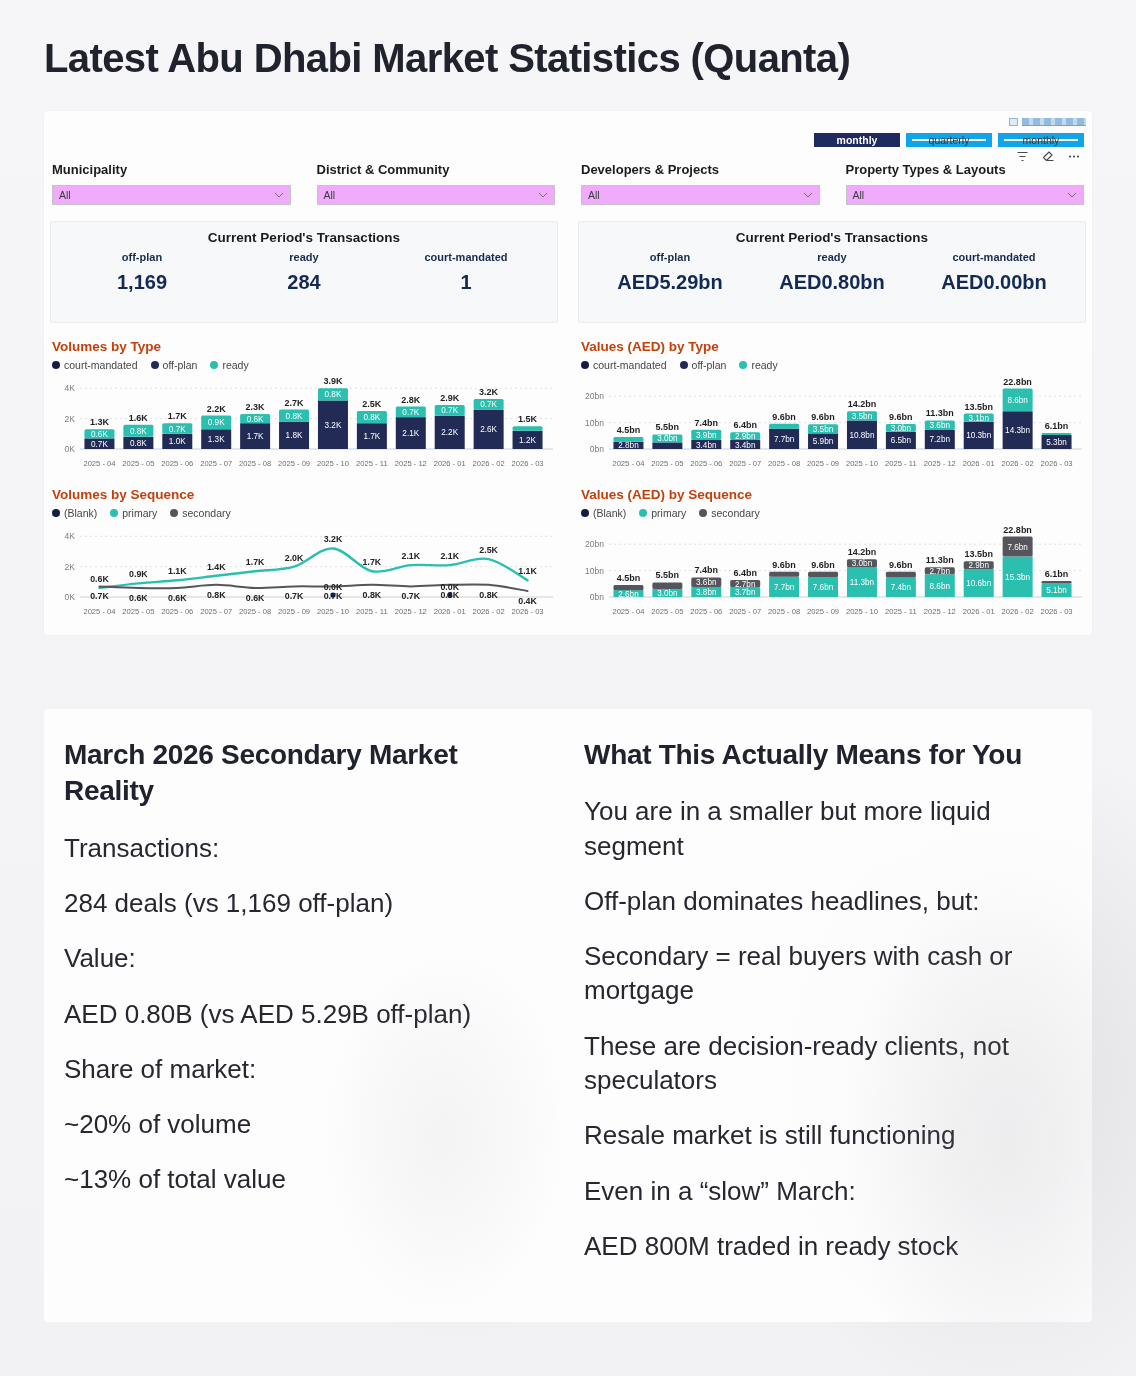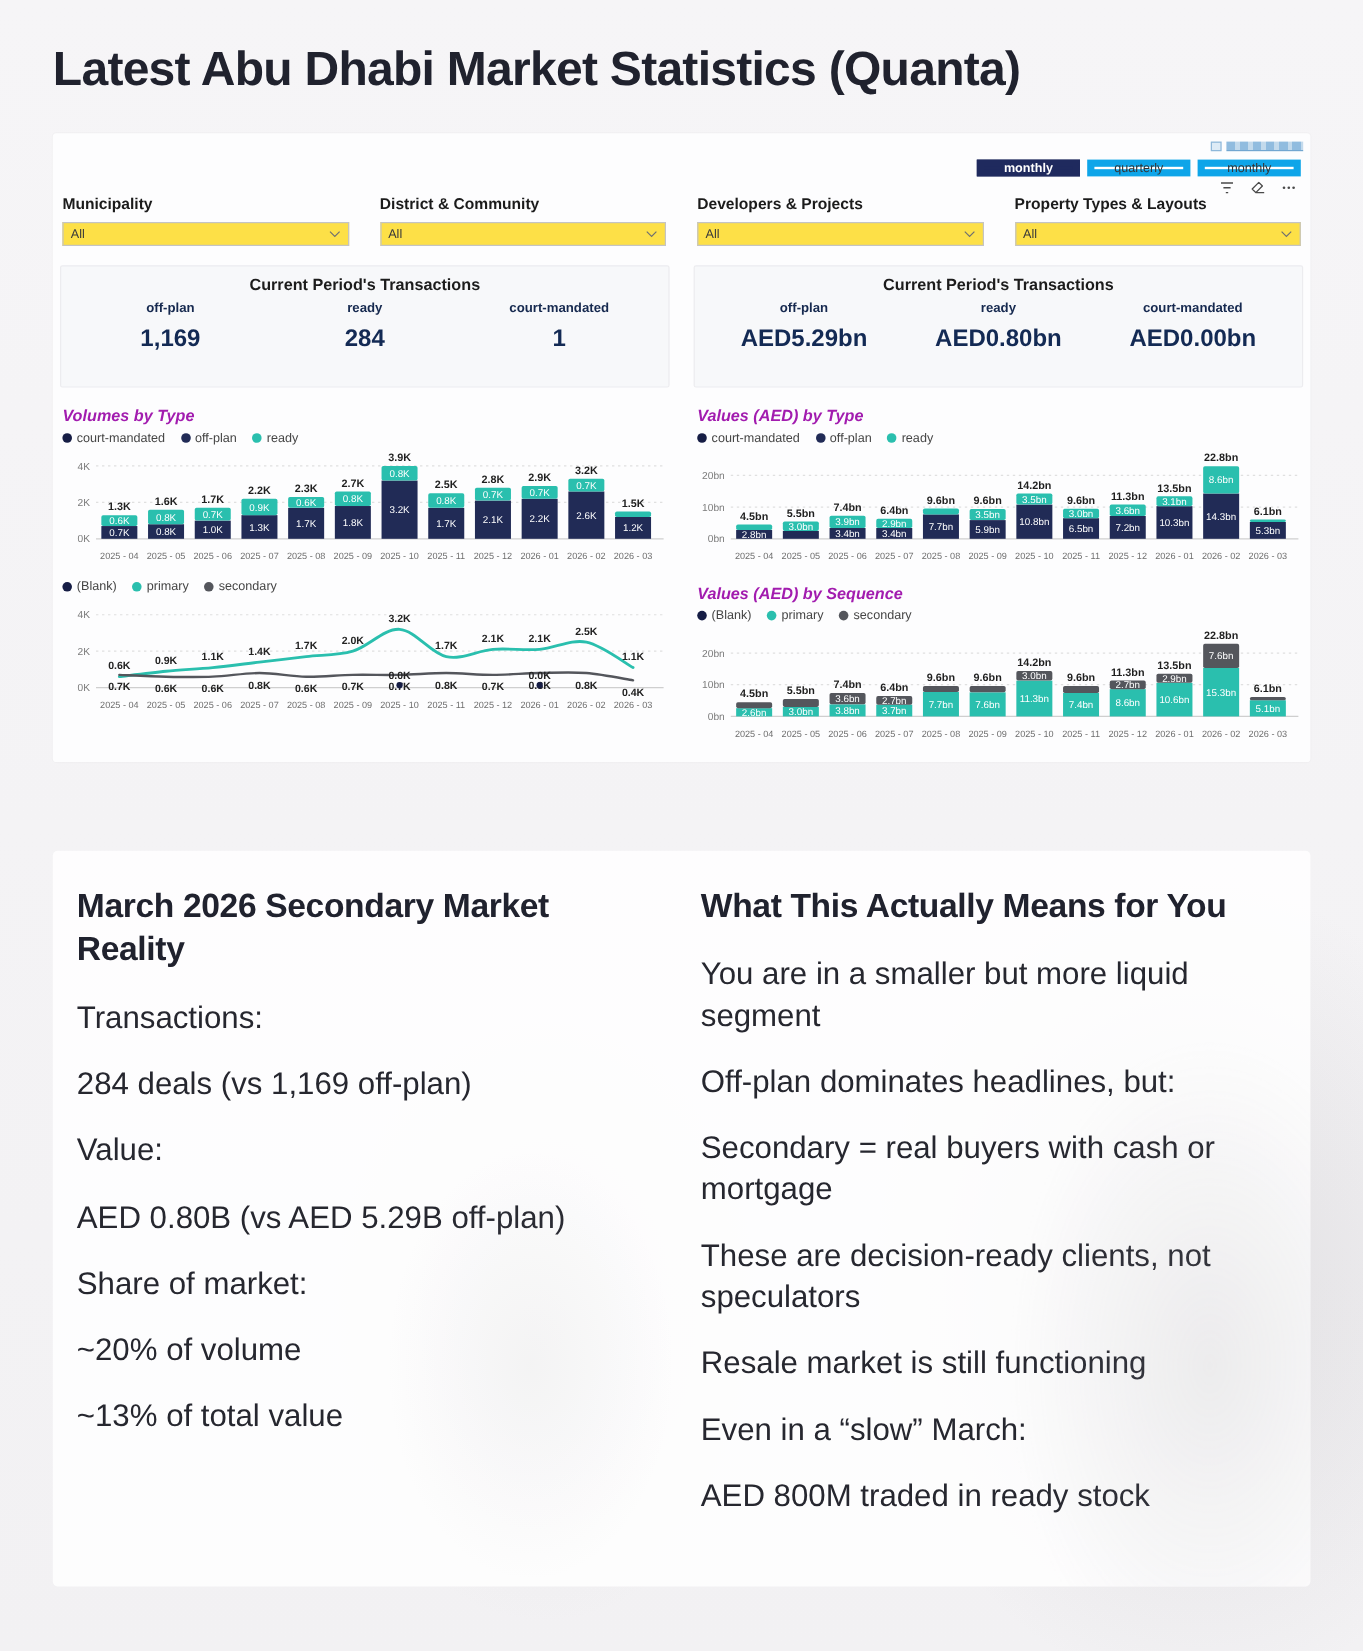--- a/index.html
+++ b/index.html
@@ -47,38 +47,38 @@
   .tab.active{ background:#1f2a5e; border-color:#1f2a5e; color:#fff; font-weight:bold; }
   .dash-icons{ display:flex; justify-content:flex-end; gap:10px; height:14px; margin:3px 4px 0 0; }
   .icon-btn{ width:16px; height:13px; display:flex; align-items:center; justify-content:center; cursor:pointer; }
 
   .dash-filters{
     display:grid; grid-template-columns:repeat(4,1fr); column-gap:26px;
     padding:0 2px; margin-top:-2px;
   }
   .filter-label{ font-size:13px; font-weight:bold; color:#1b1b1b; margin-bottom:8px; }
   .dropdown{
-    height:20px; background:#fde047; border:1px solid #c4c4c4; display:flex;
+    height:20px; background:#f0abfc; border:1px solid #c4c4c4; display:flex;
     align-items:center; justify-content:space-between; padding:0 6px; cursor:pointer;
   }
   .dropdown .val{ font-size:10.5px; color:#3a3a3a; }
 
   .kpi-row{ display:grid; grid-template-columns:1fr 1fr; column-gap:20px; margin:16px 0 12px 0; }
   .kpi-card{
     background:#f7f8fa; border:1px solid #ececef; border-radius:2px;
     padding:8px 10px 28px 10px;
   }
   .kpi-title{ text-align:center; font-size:13.5px; font-weight:bold; color:#1c1c1c; margin-bottom:6px; }
   .kpi-metrics{ display:flex; }
   .metric{ flex:1; text-align:center; }
   .metric .m-label{ font-size:11px; font-weight:bold; color:#16294f; margin-bottom:8px; }
   .metric .m-value{ font-size:20px; font-weight:bold; color:#132a54; }
 
   .charts-grid{ display:grid; grid-template-columns:1fr 1fr; column-gap:22px; row-gap:10px; }
-  .chart-title{ font-size:13.5px; font-weight:bold; color:#a21caf; margin:4px 0 5px 2px;font-style:italic; }
+  .chart-title{ font-size:13.5px; font-weight:bold; color:#c2410c; margin:4px 0 5px 2px; }
   .legend{ display:flex; gap:13px; margin:0 0 2px 2px; flex-wrap:wrap; }
   .lg{ display:inline-flex; align-items:center; gap:4px; font-size:10.5px; color:#454545; }
   .lg i{ width:8px; height:8px; border-radius:50%; display:inline-block; }
   .chart-plot svg{ display:block; }
 
   
   .insights{
     margin-top:74px;
     background:rgba(255,255,255,0.84);
     border-radius:4px;
@@ -386,20 +386,21 @@
               <text x="282.9583333333333" y="93" text-anchor="middle" font-size="7.6" fill="#6e6e6e">2025 - 10</text>
               <text x="321.87499999999994" y="93" text-anchor="middle" font-size="7.6" fill="#6e6e6e">2025 - 11</text>
               <text x="360.79166666666663" y="93" text-anchor="middle" font-size="7.6" fill="#6e6e6e">2025 - 12</text>
               <text x="399.7083333333333" y="93" text-anchor="middle" font-size="7.6" fill="#6e6e6e">2026 - 01</text>
               <text x="438.62499999999994" y="93" text-anchor="middle" font-size="7.6" fill="#6e6e6e">2026 - 02</text>
               <text x="477.54166666666663" y="93" text-anchor="middle" font-size="7.6" fill="#6e6e6e">2026 - 03</text>
             </svg>
           </div>
       </div>
       <div class="chart-block">
+        <div class="chart-title">Volumes by Sequence</div>
         <div class="legend">
             <span class="lg"><i style="background:#161d45"></i>(Blank)</span>
             <span class="lg"><i style="background:#2abfae"></i>primary</span>
             <span class="lg"><i style="background:#54565c"></i>secondary</span>
           </div>
         <div class="chart-plot">
             <svg width="505" height="100" viewBox="0 0 505 100" xmlns="http://www.w3.org/2000/svg">
               <line x1="30" y1="76" x2="503" y2="76" stroke="#cfcfcf" stroke-width="1"></line>
               <text x="25" y="79" text-anchor="end" font-size="8.5" fill="#7c7c7c">0K</text>
               <line x1="30" y1="45.655172413793096" x2="503" y2="45.655172413793096" stroke="#e0e0e0" stroke-width="1" stroke-dasharray="2,3"></line>

